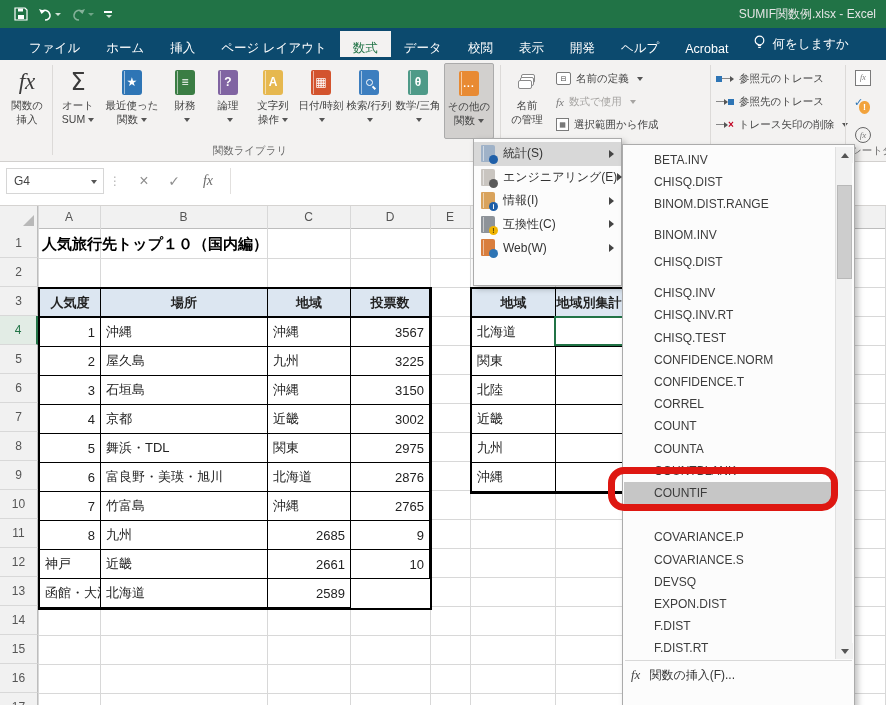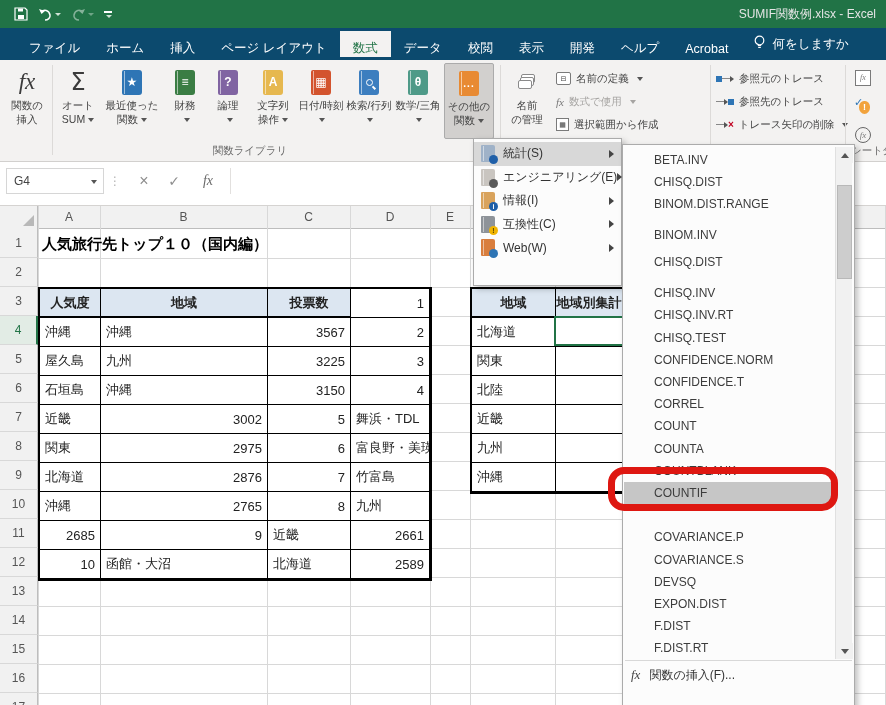--- a/index.html
+++ b/index.html
@@ -390,39 +390,41 @@
     <div class="rowhead" style="top:371px">13</div>
     <div class="rowhead" style="top:400px">14</div>
     <div class="rowhead" style="top:429px">15</div>
     <div class="rowhead" style="top:458px">16</div>
     <div class="rowhead" style="top:487px">17</div>
 
     <div class="sheettitle">人気旅行先トップ１０（国内編）</div>
 
     <div class="xltable" style="left:38px;top:81px;width:394px;grid-template-columns:61px 167px 83px 79px;grid-auto-rows:29px">
       <div class="c h">人気度</div>
+      <div class="c h">場所</div>
       <div class="c h">地域</div>
       <div class="c h">投票数</div>
 
       <div class="c num">1</div>
       <div class="c txt">沖縄</div>
       <div class="c txt">沖縄</div>
       <div class="c num">3567</div>
 
       <div class="c num">2</div>
       <div class="c txt">屋久島</div>
       <div class="c txt">九州</div>
       <div class="c num">3225</div>
 
       <div class="c num">3</div>
       <div class="c txt">石垣島</div>
       <div class="c txt">沖縄</div>
       <div class="c num">3150</div>
 
       <div class="c num">4</div>
+      <div class="c txt">京都</div>
       <div class="c txt">近畿</div>
       <div class="c num">3002</div>
 
       <div class="c num">5</div>
       <div class="c txt">舞浜・TDL</div>
       <div class="c txt">関東</div>
       <div class="c num">2975</div>
 
       <div class="c num">6</div>
       <div class="c txt">富良野・美瑛・旭川</div>
@@ -432,20 +434,21 @@
       <div class="c num">7</div>
       <div class="c txt">竹富島</div>
       <div class="c txt">沖縄</div>
       <div class="c num">2765</div>
 
       <div class="c num">8</div>
       <div class="c txt">九州</div>
       <div class="c num">2685</div>
 
       <div class="c num">9</div>
+      <div class="c txt">神戸</div>
       <div class="c txt">近畿</div>
       <div class="c num">2661</div>
 
       <div class="c num">10</div>
       <div class="c txt">函館・大沼</div>
       <div class="c txt">北海道</div>
       <div class="c num">2589</div>
     </div>
 
     <div class="xltable" style="left:470px;top:81px;width:155px;grid-template-columns:84px 67px;grid-auto-rows:29px">

